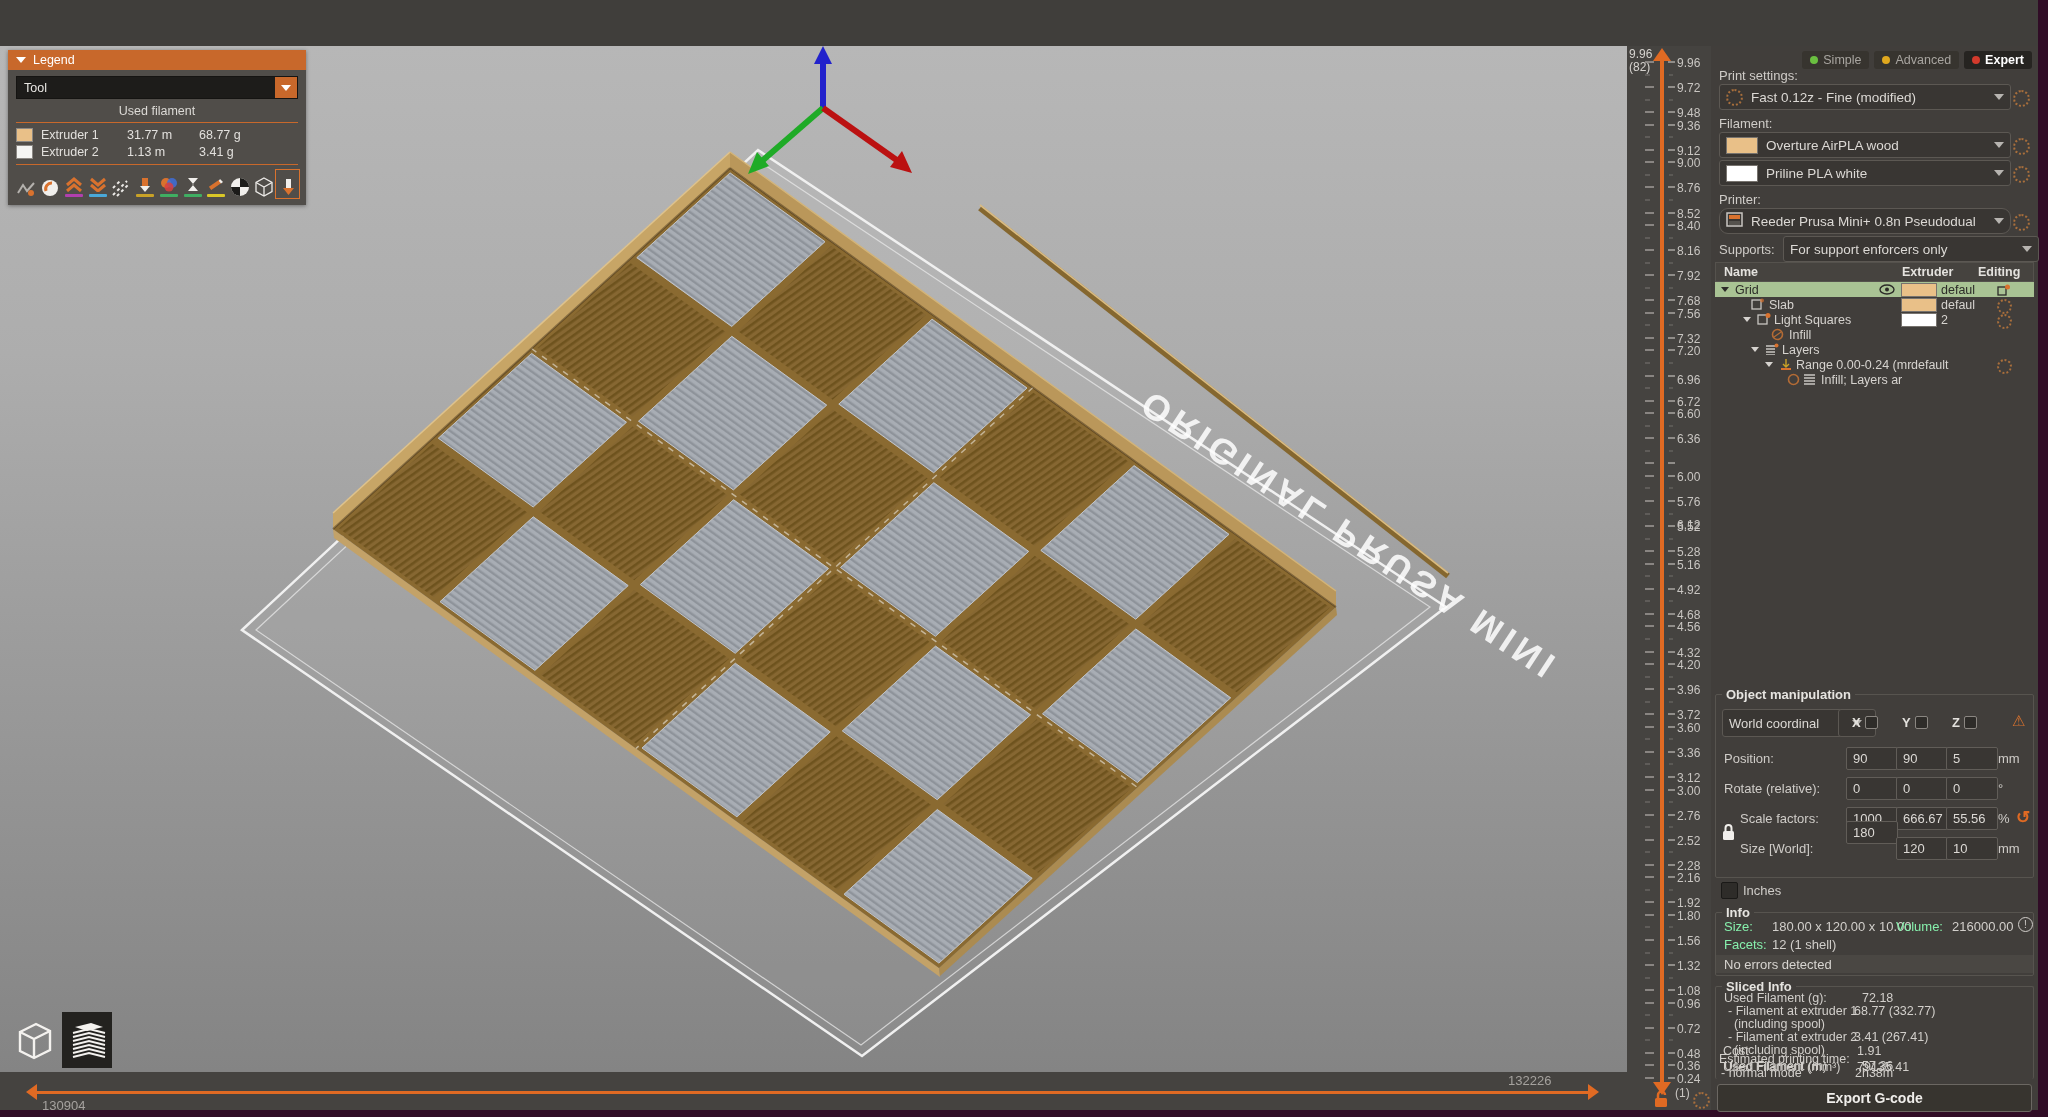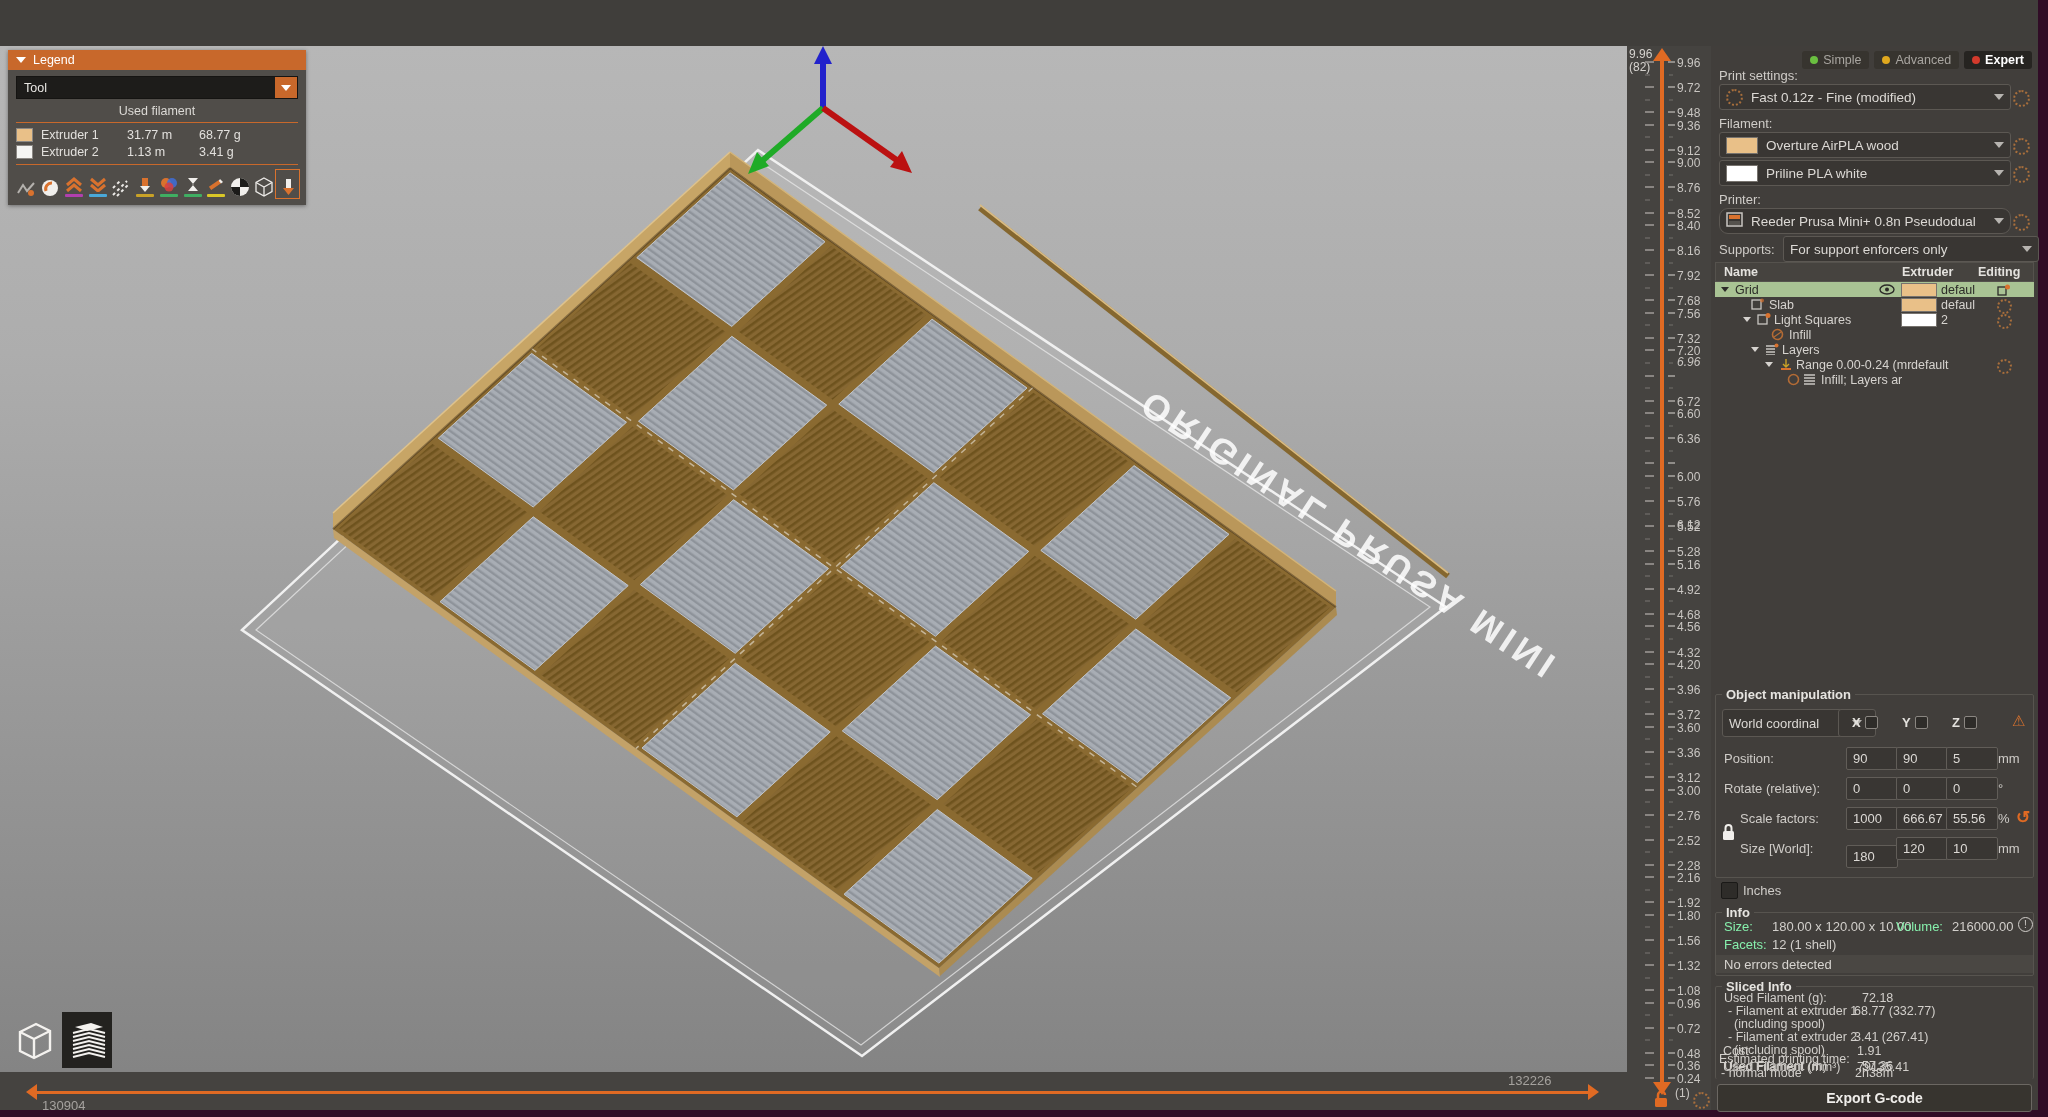--- a/index.html
+++ b/index.html
@@ -400,21 +400,21 @@
         <div class="tickdash" style="left: 18px; width: 9px; top: 290.951px; opacity: 0.9;"></div>
         <div class="tickdash" style="left: 41px; width: 7px; top: 290.951px;"></div>
         <div class="ticklabel" style="top: 291.951px;">7.32</div>
         <div class="tickdash" style="left: 18px; width: 9px; top: 303.494px; opacity: 0.9;"></div>
         <div class="tickdash" style="left: 41px; width: 7px; top: 303.494px;"></div>
         <div class="ticklabel" style="top: 304.494px;">7.20</div>
         <div class="tickdash" style="left: 18px; width: 5px; top: 316.037px; opacity: 0.35;"></div>
         <div class="tickdash" style="left: 42px; width: 4px; top: 316.037px; opacity: 0.3;"></div>
         <div class="tickdash" style="left: 18px; width: 9px; top: 328.58px; opacity: 0.9;"></div>
         <div class="tickdash" style="left: 41px; width: 7px; top: 328.58px;"></div>
-        <div class="ticklabel" style="top: 315px; font-style: italic;">6.96</div>
+        <div class="ticklabel" style="top: 333px;">6.96</div>
         <div class="tickdash" style="left: 18px; width: 5px; top: 341.123px; opacity: 0.35;"></div>
         <div class="tickdash" style="left: 42px; width: 4px; top: 341.123px; opacity: 0.3;"></div>
         <div class="tickdash" style="left: 18px; width: 9px; top: 353.667px; opacity: 0.9;"></div>
         <div class="tickdash" style="left: 41px; width: 7px; top: 353.667px;"></div>
         <div class="ticklabel" style="top: 354.667px;">6.72</div>
         <div class="tickdash" style="left: 18px; width: 9px; top: 366.21px; opacity: 0.9;"></div>
         <div class="tickdash" style="left: 41px; width: 7px; top: 366.21px;"></div>
         <div class="ticklabel" style="top: 367.21px;">6.60</div>
         <div class="tickdash" style="left: 18px; width: 5px; top: 378.753px; opacity: 0.35;"></div>
         <div class="tickdash" style="left: 42px; width: 4px; top: 378.753px; opacity: 0.3;"></div>
@@ -797,21 +797,21 @@
       <div class="numbox" style="left:180px;top:112px;">
           <span>666.67</span>
         </div>
       <div class="numbox" style="left:230px;top:112px;">
           <span>55.56</span>
         </div>
       <div class="munit" style="left:282px;top:116px;">%</div>
       <div style="position:absolute;left:300px;top:112px;color:#e06a23;font-size:17px;font-weight:bold;">↺</div>
 
       <div class="mlabel" style="left:24px;top:146px;">Size [World]:</div>
-      <div class="numbox" style="left:130px;top:150px;">
+      <div class="numbox" style="left:130px;top:126px;">
           <span>180</span>
         </div>
       <div class="numbox" style="left:180px;top:142px;">
           <span>120</span>
         </div>
       <div class="numbox" style="left:230px;top:142px;">
           <span>10</span>
         </div>
       <div class="munit" style="left:282px;top:146px;">mm</div>
     </div>

